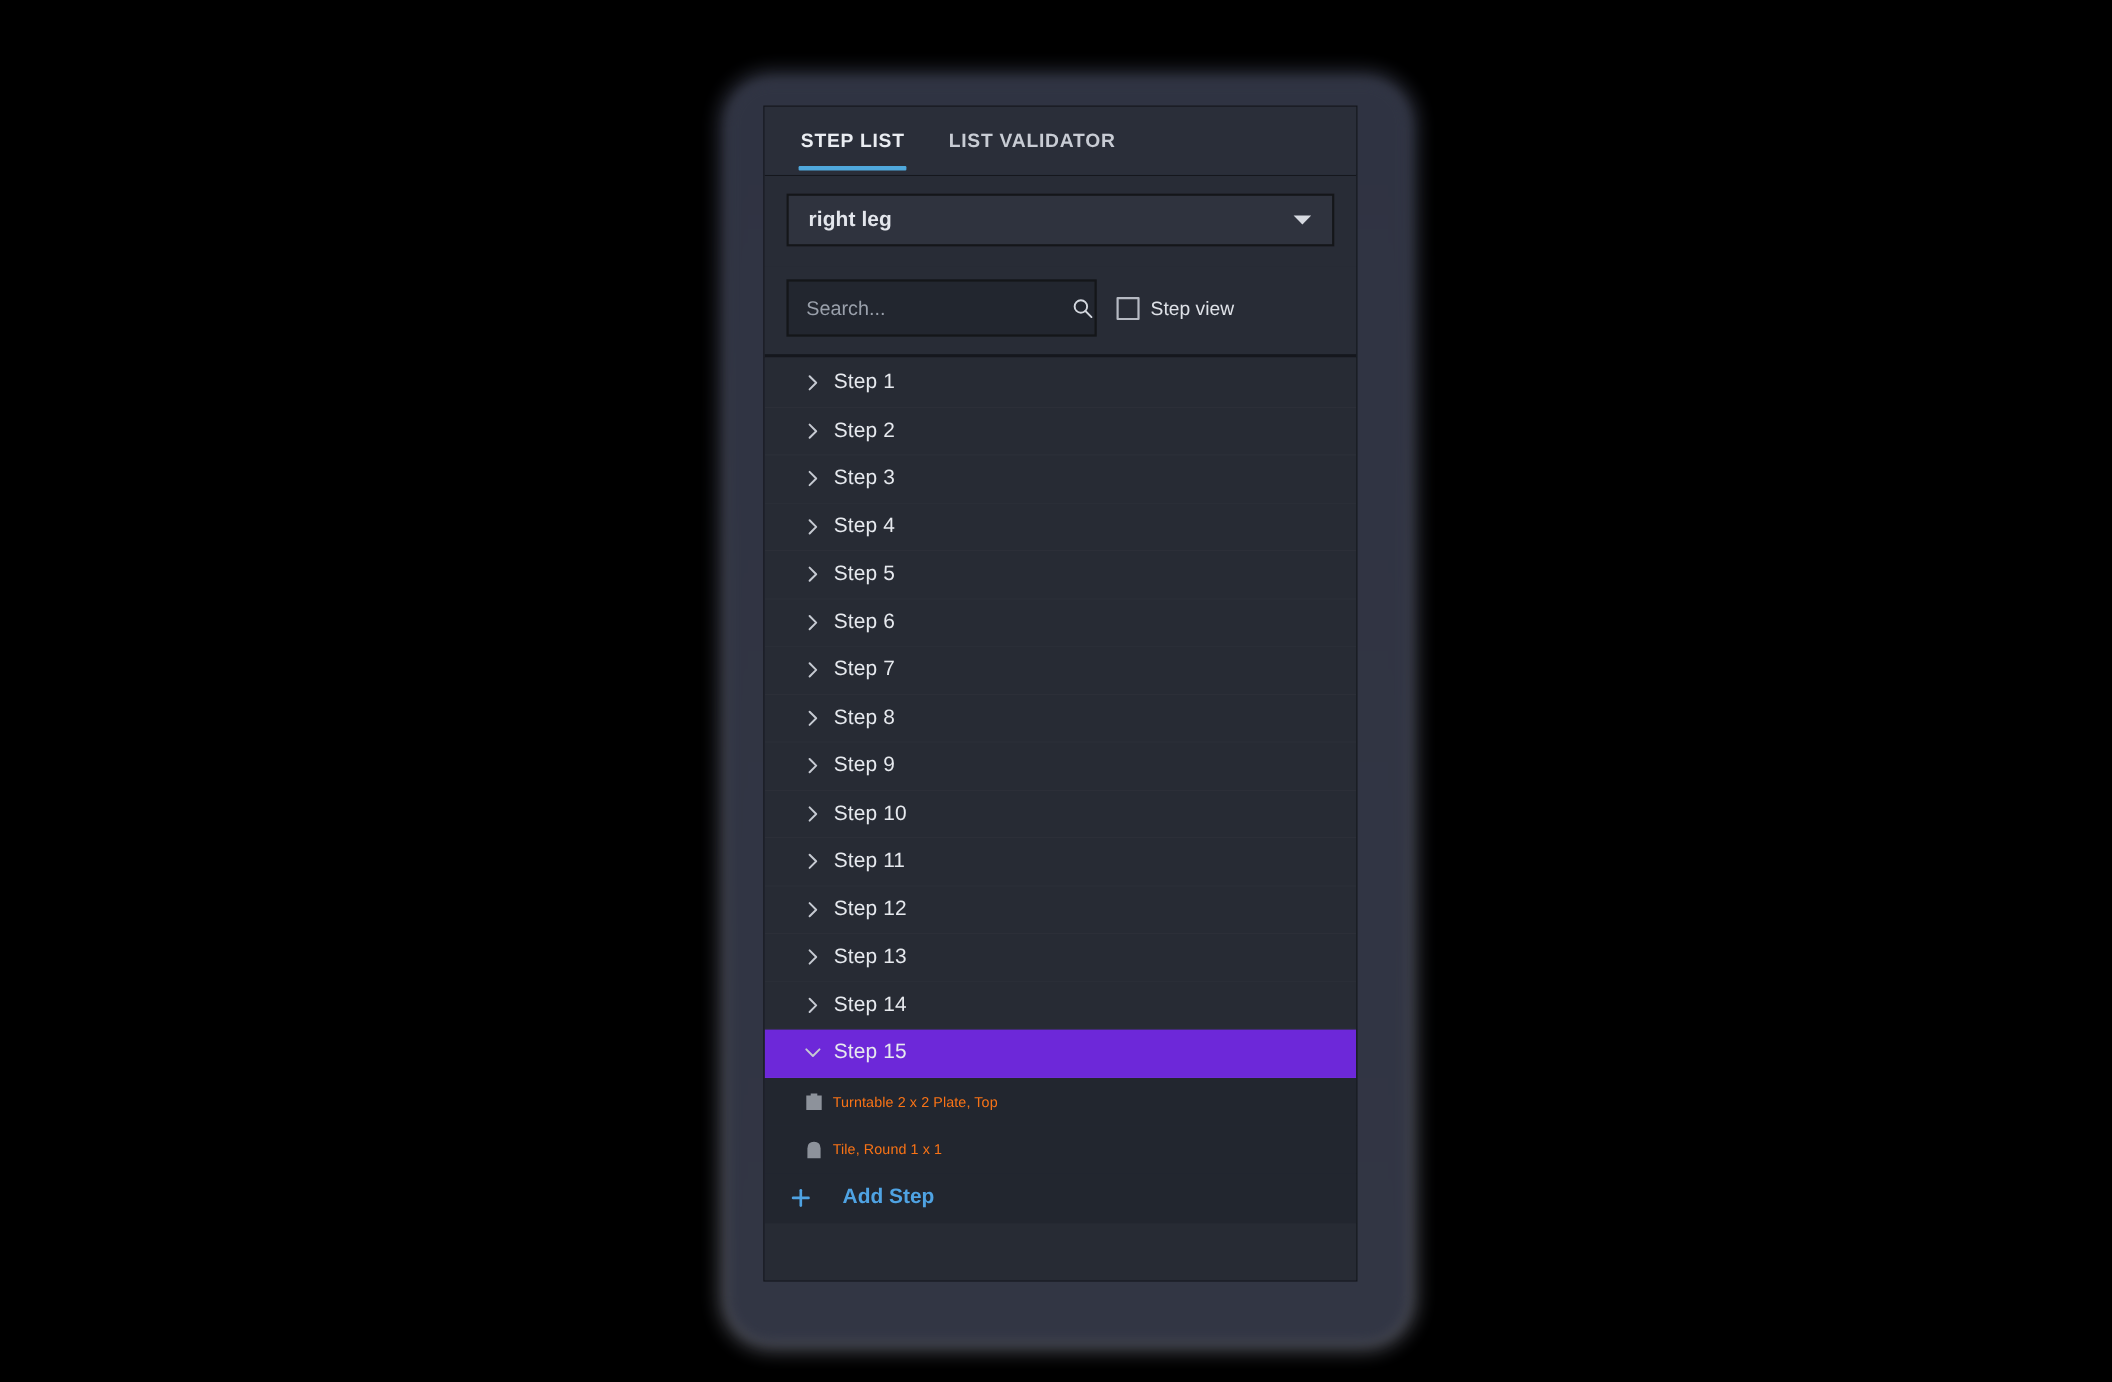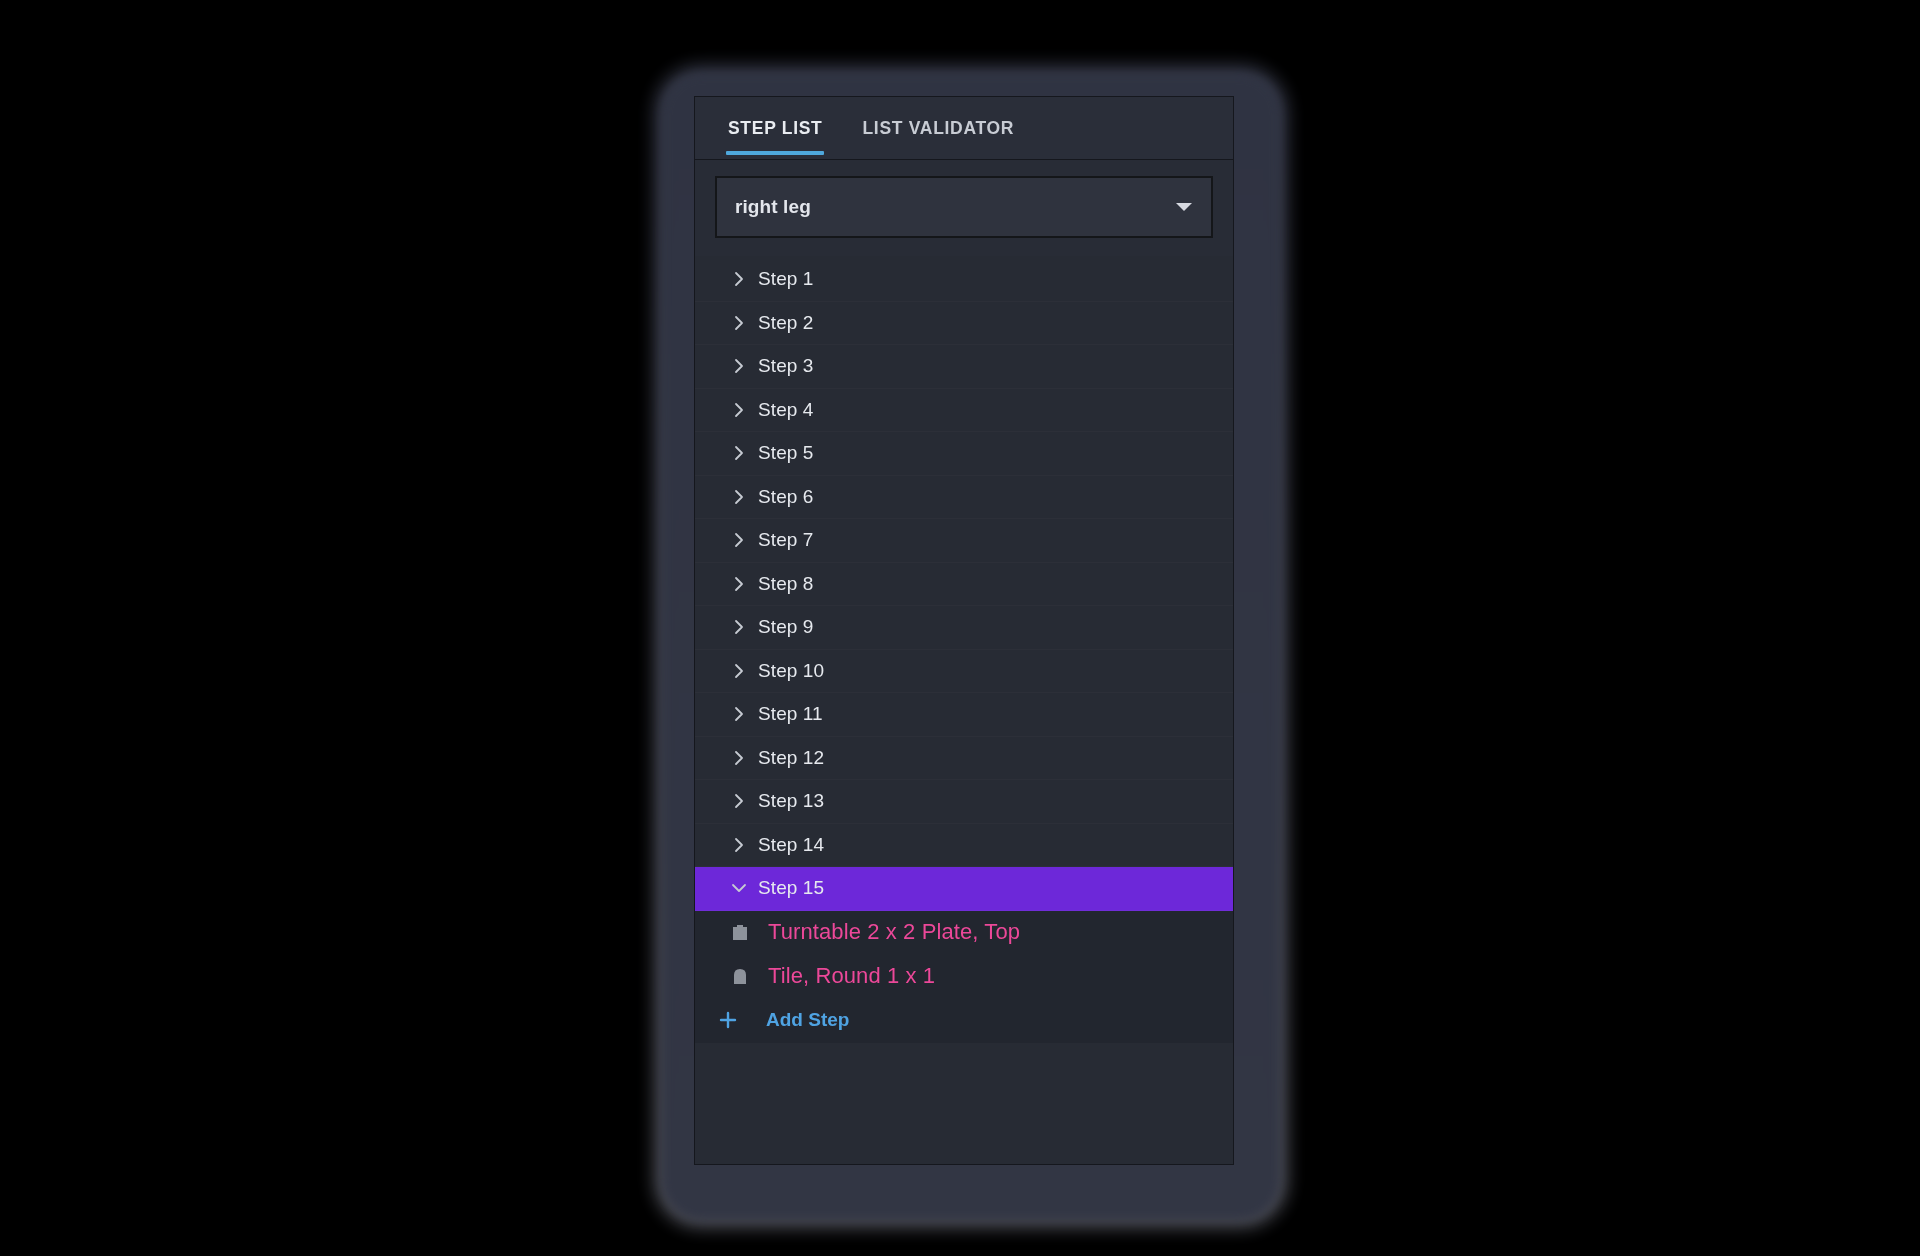--- a/index.html
+++ b/index.html
@@ -78,21 +78,21 @@
   }
 
   
   .selector-section {
     flex: 0 0 auto;
     background: #282c36;
     border-top: 1px solid #15171d;
     padding: 16px 20px 18px 20px;
   }
   .select-box {
-    height: 62px;
+    height: 48px;
     background: #2f333e;
     border: 2px solid #141619;
     display: flex;
     align-items: center;
     justify-content: space-between;
     padding: 0 17px 0 18px;
     cursor: pointer;
   }
   .select-value {
     font-size: 19px;
@@ -193,23 +193,23 @@
   .part-row {
     height: 43.5px;
     display: flex;
     align-items: center;
     padding-left: 35px;
     background: #22262f;
     cursor: pointer;
   }
   .part-icon { width: 20px; height: 20px; flex: 0 0 auto; display:block; }
   .part-label {
-    margin-left: 18px;
-    font-size: 22px;
-    color: #ec4899;
+    margin-left: 7px;
+    font-size: 13px;
+    color: #f97316;
     letter-spacing: .1px;
   }
 
   .add-step-row {
     height: 45px;
     display: flex;
     align-items: center;
     padding-left: 23px;
     background: #22262f;
     cursor: pointer;
@@ -243,20 +243,33 @@
       </div>
     </div>
 
     <div class="selector-section">
       <div class="select-box">
         <span class="select-value">right leg</span>
         <span class="caret"></span>
       </div>
     </div>
 
+    <div class="search-row">
+      <div class="search-field">
+        <input type="text" placeholder="Search..." style="">
+        <svg class="mag-icon" viewBox="0 0 24 24">
+          <circle cx="10.5" cy="10.5" r="6.2" fill="none" stroke="#d3d7de" stroke-width="1.9"></circle>
+          <line x1="15" y1="15" x2="21" y2="21" stroke="#d3d7de" stroke-width="1.9" stroke-linecap="round"></line>
+        </svg>
+      </div>
+      <div class="checkbox-wrap">
+        <span class="checkbox"></span>
+        <span class="checkbox-label">Step view</span>
+      </div>
+    </div>
 
     <div class="list" id="list">
         <div class="step-row">
           <span class="chev">
             <svg width="10" height="16" viewBox="0 0 10 16">
               <polyline points="2,2 8,8 2,14" fill="none" stroke="#c6cad2" stroke-width="1.8" stroke-linecap="round" stroke-linejoin="round"></polyline>
             </svg>
           </span>
           <span class="step-label">Step 1</span>
         </div>

